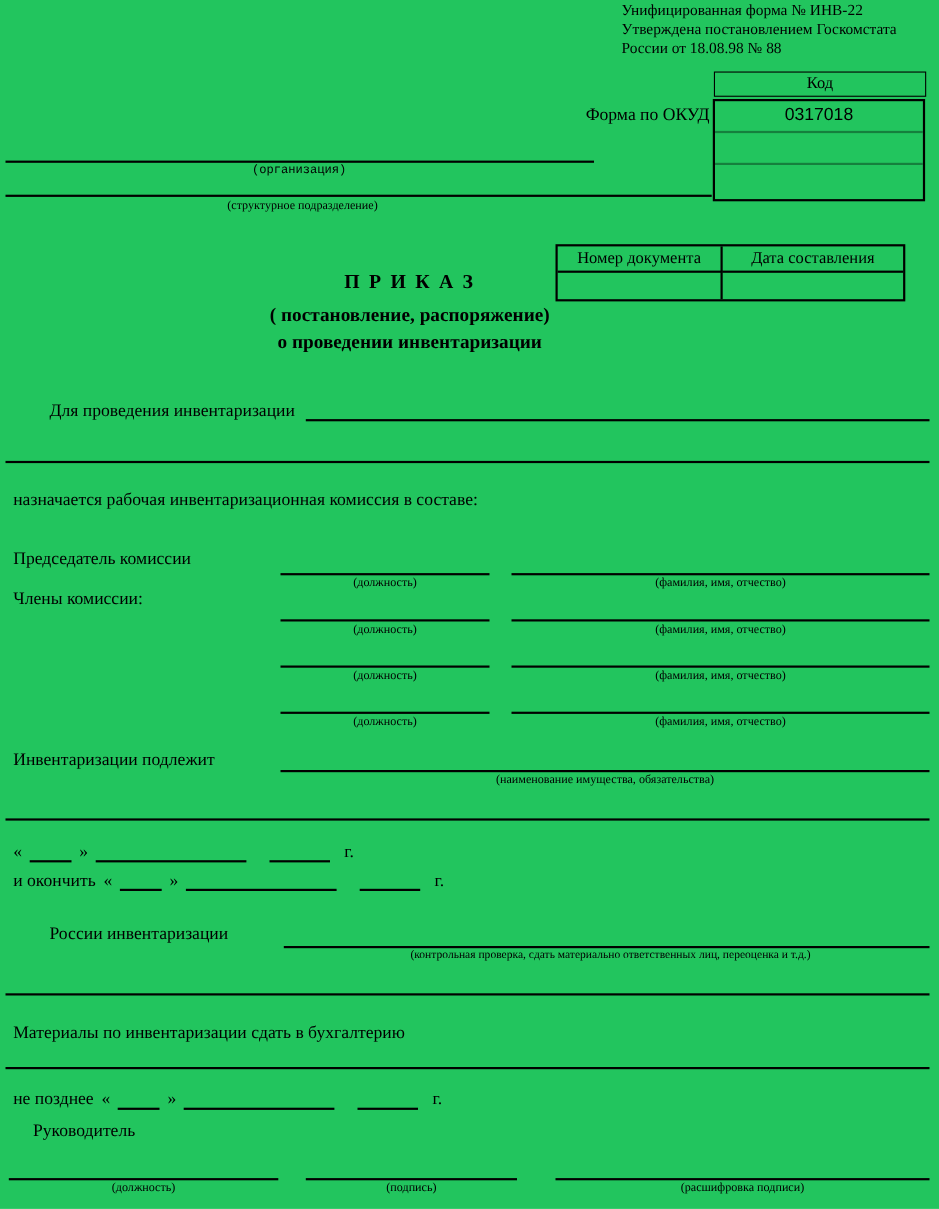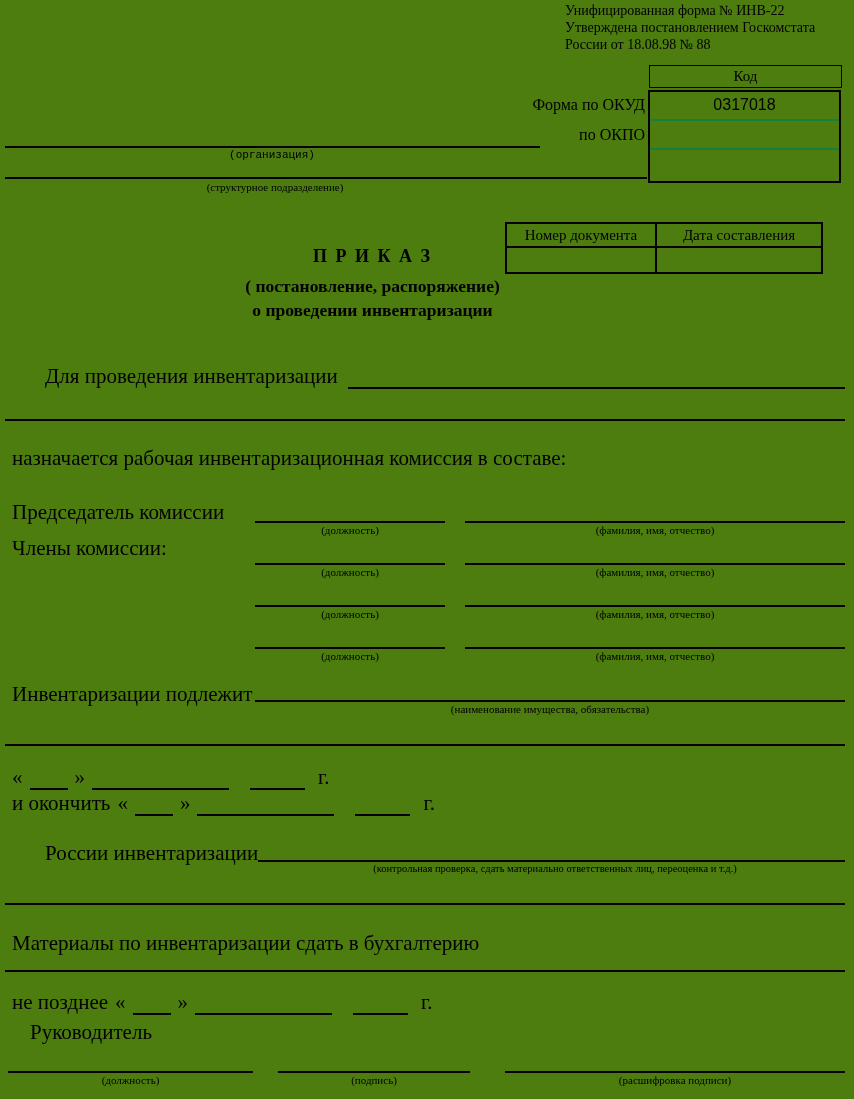--- a/index.html
+++ b/index.html
@@ -1,17 +1,17 @@
 <!DOCTYPE html>
 <html><head>
 <meta charset="utf-8">
 <style>
   html,body{margin:0;padding:0;background:#fff;}
   #page{
-    position:relative;width:854px;height:1099px;background:#4d7c0f;
+    position:relative;width:854px;height:1099px;background:#22c55e;
     font-family:"Liberation Serif","DejaVu Serif",serif;color:#000;overflow:hidden;
   }
   .abs{position:absolute;}
   
   .approval{left:565px;top:2px;width:288px;font-size:14px;line-height:17px;}
   
   .code-head{left:649px;top:65px;width:191px;height:21px;border:1.5px solid #000;
     text-align:center;font-size:15px;line-height:21px;}
   .code-box{left:648px;top:90px;width:193px;height:93px;border:2.5px solid #000;box-sizing:border-box;}
   .code-row{height:27px;border-bottom:2px solid #15803d;text-align:center;
@@ -31,21 +31,21 @@
     display:grid;grid-template-columns:150px 1fr;grid-template-rows:24px 1fr;}
   .doc-table .cell{font-size:15px;text-align:center;padding-top:3px;}
   .doc-table .c1{border-right:2px solid #000;}
   .doc-table .hd{border-bottom:2px solid #000;}
   
   .title{left:130px;top:246px;width:485px;text-align:center;font-weight:bold;}
   .title .t1{font-size:18px;letter-spacing:2px;margin-bottom:9px;}
   .title .t2{font-size:17.5px;margin-bottom:3px;}
   .title .t3{font-size:17.5px;}
   
-  .txt{font-size:21px;}
+  .txt{font-size:16px;}
   .flexline{display:flex;align-items:flex-end;}
   .blank{border-bottom:2px solid #000;height:19px;box-sizing:border-box;}
   .for-line{left:45px;top:364px;width:800px;}
   .for-line .blank{flex:1;margin-left:10px;}
   .rule{border-top:2.5px solid #000;height:0;}
   .rule1{left:5px;top:419px;width:840px;}
   .rule2{left:5px;top:744px;width:840px;}
   .rule3{left:5px;top:903px;width:840px;}
   .rule4{left:5px;top:970px;width:840px;}
   .intro{left:12px;top:446px;}
@@ -89,21 +89,20 @@
     <div>России от 18.08.98 № 88</div>
   </div>
 
   <div class="abs code-head">Код</div>
   <div class="abs code-box">
     <div class="code-row">0317018</div>
     <div class="code-row"></div>
     <div class="code-row last"></div>
   </div>
   <div class="abs okud-label">Форма по ОКУД</div>
-  <div class="abs okpo-label">по ОКПО</div>
 
   <div class="abs fill org-line1"></div>
   <div class="abs cap org-cap">(организация)</div>
   <div class="abs fill org-line2"></div>
   <div class="abs cap dep-cap">(структурное подразделение)</div>
 
   <div class="abs title">
     <div class="t1">П Р И К А З</div>
     <div class="t2">( постановление, распоряжение)</div>
     <div class="t3">о проведении инвентаризации</div>

